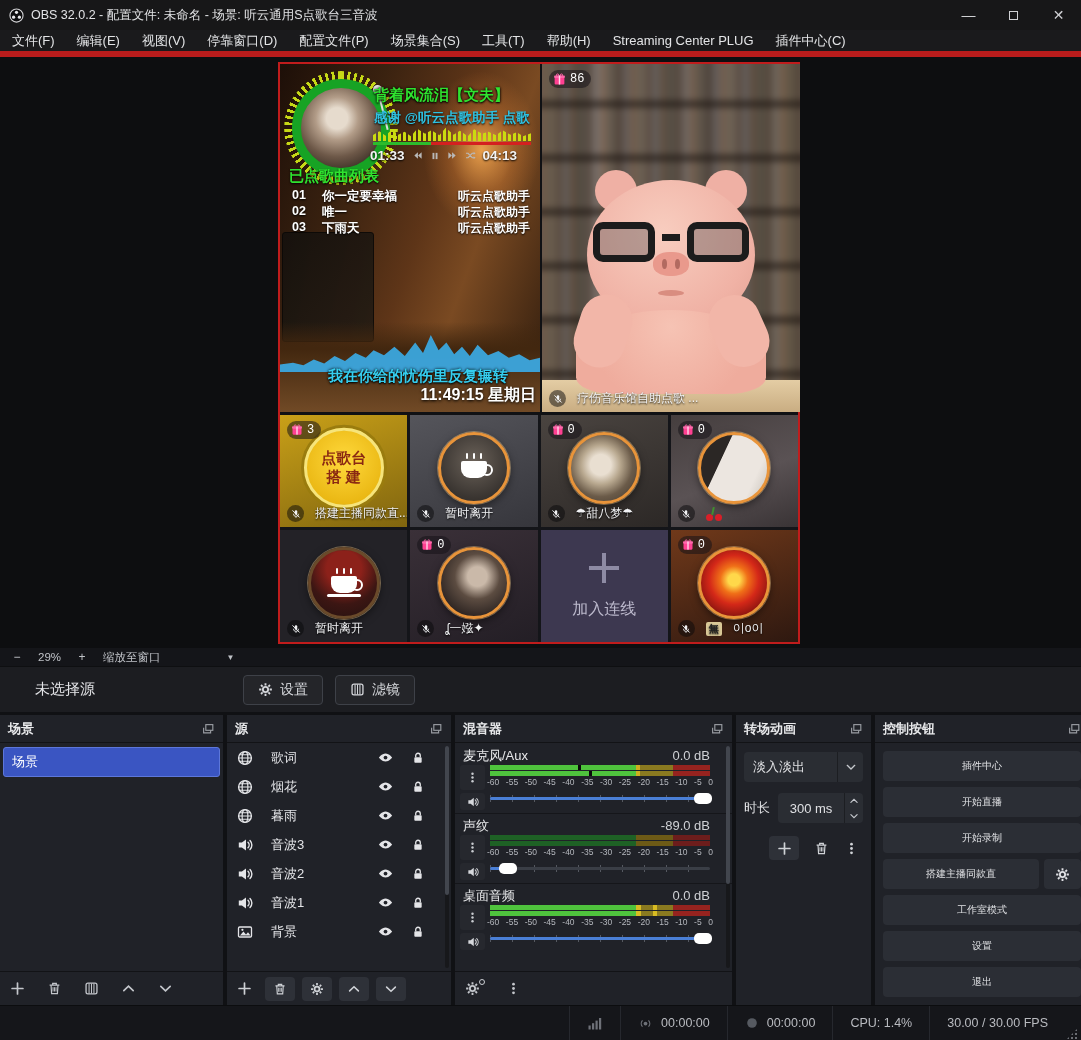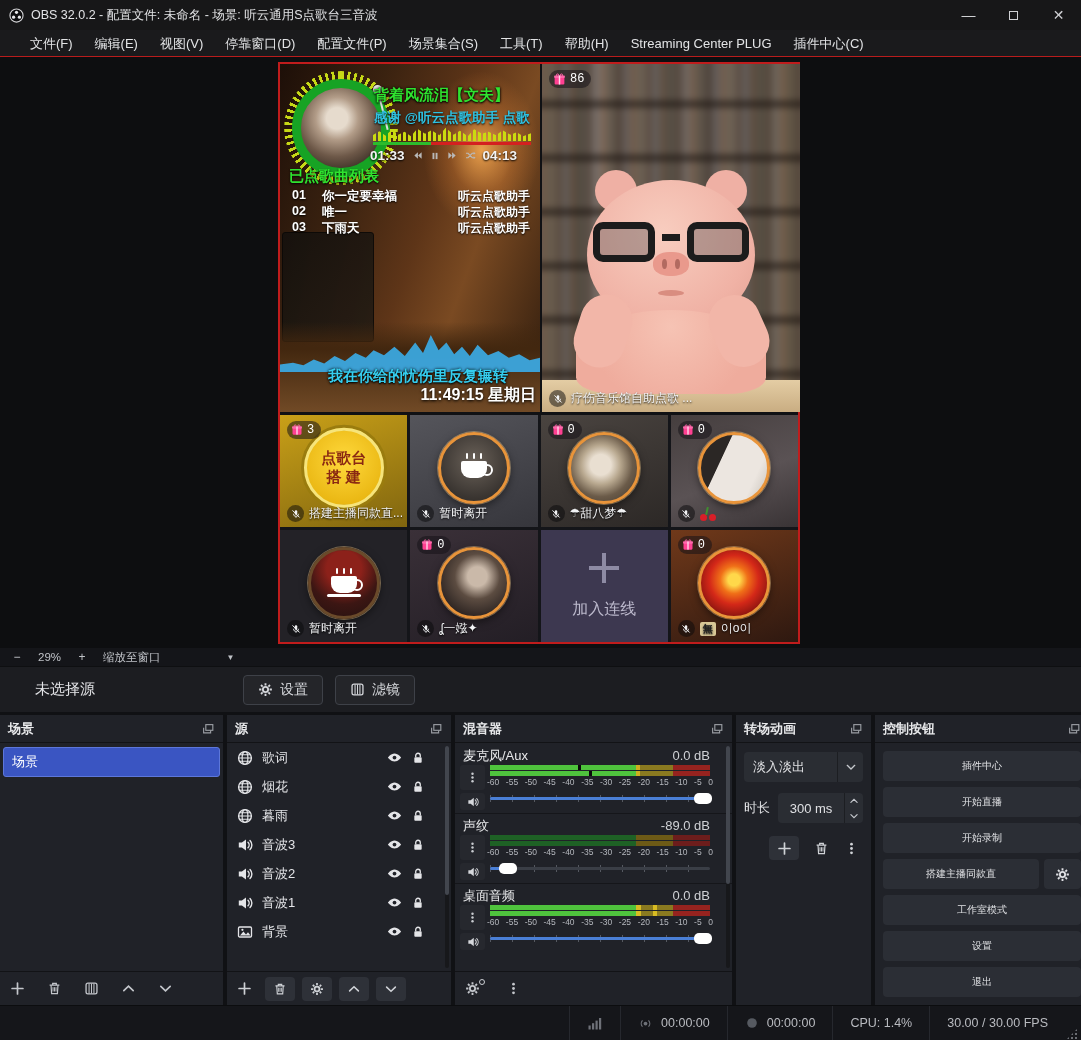--- a/index.html
+++ b/index.html
@@ -10,21 +10,21 @@
   
   .titlebar { position:absolute; left:0; top:0; width:1081px; height:30px; background:#171718;
     display:flex; align-items:center; padding-left:9px; }
   .titlebar .tt { font-size:12.5px; color:#e2e3e5; margin-left:7px; }
   .winbtns { margin-left:auto; display:flex; height:30px; }
   .winbtn { width:45px; height:30px; display:flex; align-items:center; justify-content:center; color:#cfd0d3; font-size:14px; }
   .maxsq { width:9px; height:9px; border:1px solid #cfd0d3; display:block; }
 
   
   .menubar { position:absolute; left:0; top:30px; width:1081px; height:27px; background:#1a1a1c;
-    display:flex; align-items:center; padding-left:19px; border-bottom:1px solid #b91c1c; }
+    display:flex; align-items:center; padding-left:1px; border-bottom:6px solid #b91c1c; }
   .menuitem { font-size:13px; color:#e3e4e6; padding:0 11px; line-height:27px; }
 
   
   .preview { position:absolute; left:0; top:57px; width:1081px; height:591px; background:#0d0e10; }
   .canvas { position:absolute; left:278px; top:5px; width:522px; height:582px; background:#101114;
     border:2px solid #c01c1c; }
   .cam-left { position:absolute; left:0; top:0; width:260px; height:348px; overflow:hidden;
     background:linear-gradient(110deg,#1d0f08 0%,#3a2210 28%,#5e3518 52%,#7a4a22 68%,#2e1b0d 100%); }
   .cam-left .glow { position:absolute; left:55%; top:2%; width:45%; height:45%;
     background:radial-gradient(closest-side,rgba(255,176,84,.85),rgba(255,150,60,.25) 55%,transparent); }
@@ -87,21 +87,21 @@
   .pig .snout i.a { left:9px; } .pig .snout i.b { right:9px; }
   .pig .mouth { position:absolute; left:50%; top:126px; transform:translateX(-50%); width:26px; height:6px; border-radius:50%; background:#d98d80; }
   .pig .body { position:absolute; left:50%; bottom:0; transform:translateX(-50%); width:190px; height:84px; border-radius:50% 50% 20% 20%;
     background:radial-gradient(circle at 50% 20%,#f6c3b4,#efac9d 70%); }
   .pig .arm { position:absolute; bottom:26px; width:52px; height:74px; border-radius:26px; background:#f2b6a8; }
   .pig .arm.l { left:6px; transform:rotate(18deg); } .pig .arm.r { right:6px; transform:rotate(-24deg); }
 
   .giftbadge { position:absolute; display:flex; align-items:center; gap:4px; padding:2px 7px 2px 4px;
     background:rgba(22,18,24,.55); border-radius:11px; color:#fff; font-size:12px;font-family:Liberation Mono, monospace; }
   .campill { left:7px; top:6px; }
-  .caption { position:absolute; left:7px; bottom:5px; display:flex; align-items:center; gap:5px;
+  .caption { position:absolute; left:7px; bottom:5px; display:flex; align-items:center; gap:11px;
     color:#f2f3f5; font-size:12px; text-shadow:0 1px 2px #000; white-space:nowrap; }
   .micchip { width:17px; height:17px; border-radius:50%; background:rgba(8,8,10,.5); display:flex; align-items:center; justify-content:center; flex:none; }
 
   .tiles { position:absolute; left:0; top:351px; width:518px; height:227px; display:grid;
     grid-template-columns:repeat(4,1fr); grid-template-rows:repeat(2,1fr); gap:3px; background:#141519; }
   .tile { position:relative; overflow:hidden; }
   .tile .av { position:absolute; left:50%; top:50%; transform:translate(-50%,-54%); width:72px; height:72px; border-radius:50%;
     border:3px solid #e8943a; box-shadow:0 0 0 1px rgba(255,215,150,.4),0 3px 8px rgba(0,0,0,.5); }
   .t1 { background:linear-gradient(160deg,#c9a018,#8a6d10 70%,#6e560); background:linear-gradient(160deg,#c9a018,#80650f); }
   .t1 .badge-circle { position:absolute; left:50%; top:50%; transform:translate(-50%,-54%); width:80px; height:80px; border-radius:50%;
@@ -157,21 +157,21 @@
     display:flex; align-items:center; padding:0 10px; }
   .sc-dock { left:0; width:223px; }
   .sr-dock { left:227px; width:224px; }
   .mx-dock { left:455px; width:277px; }
   .tr-dock { left:736px; width:135px; }
   .ct-dock { left:875px; width:214px; }
 
   .scene-sel { margin:4px 3px; height:30px; background:#3a55c2; border:1px solid #5d77da; border-radius:3px;
     display:flex; align-items:center; padding-left:8px; font-size:13px; color:#fff; }
   .plain-icons { display:flex; align-items:center; gap:22px; color:#c3c6cb; }
-  .srow { height:29px; display:flex; align-items:center; gap:9px; padding:0 26px 0 10px; font-size:13px; color:#e4e5e8; }
+  .srow { height:29px; display:flex; align-items:center; gap:18px; padding:0 26px 0 10px; font-size:13px; color:#e4e5e8; }
   .srow .sn { flex:1; }
   .srclist { position:relative; height:228px; overflow:hidden; }
   .vscroll { position:absolute; right:2px; top:3px; width:4px; bottom:3px; background:#17181b; border-radius:2px; }
   .vscroll i { display:block; width:4px; height:67%; background:#42464e; border-radius:2px; }
   .boxbtn { min-width:30px; height:24px; padding:0 6px; background:#2e3138; border-radius:4px;
     display:flex; align-items:center; justify-content:center; color:#cfd2d6; }
   .tb-gap { display:flex; align-items:center; gap:7px; }
 
   
   .mxbody { position:relative; height:228px; overflow:hidden; padding-top:1px; }

